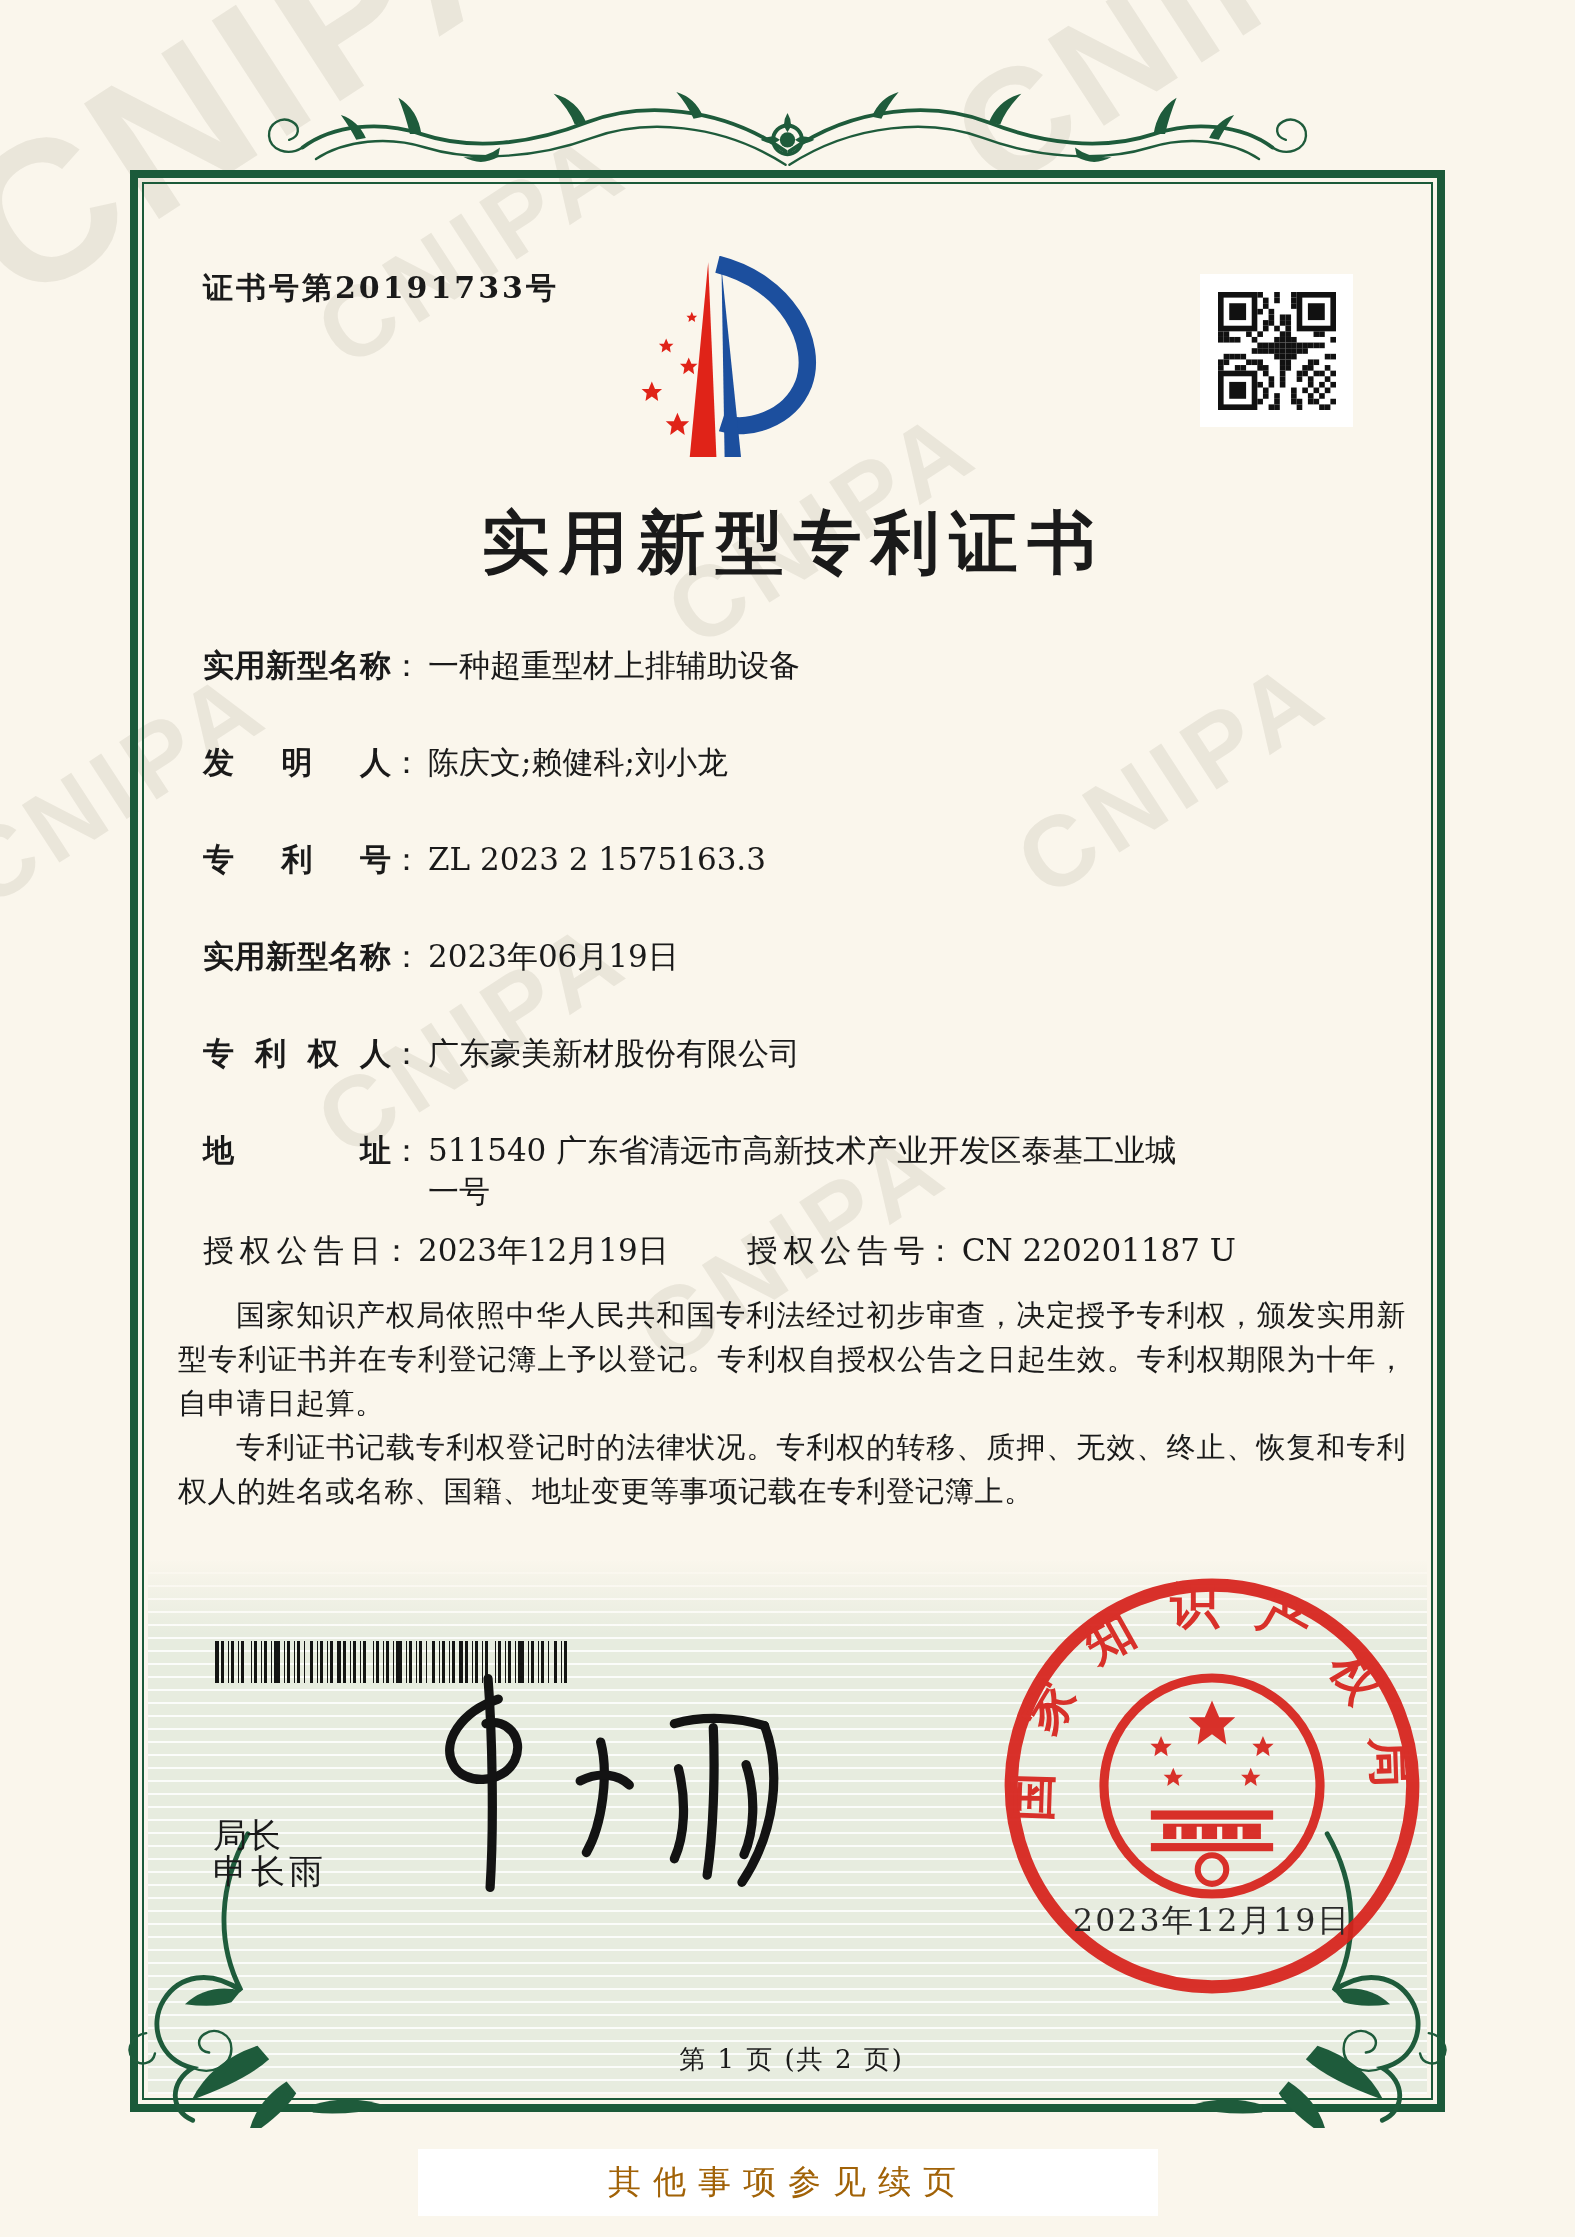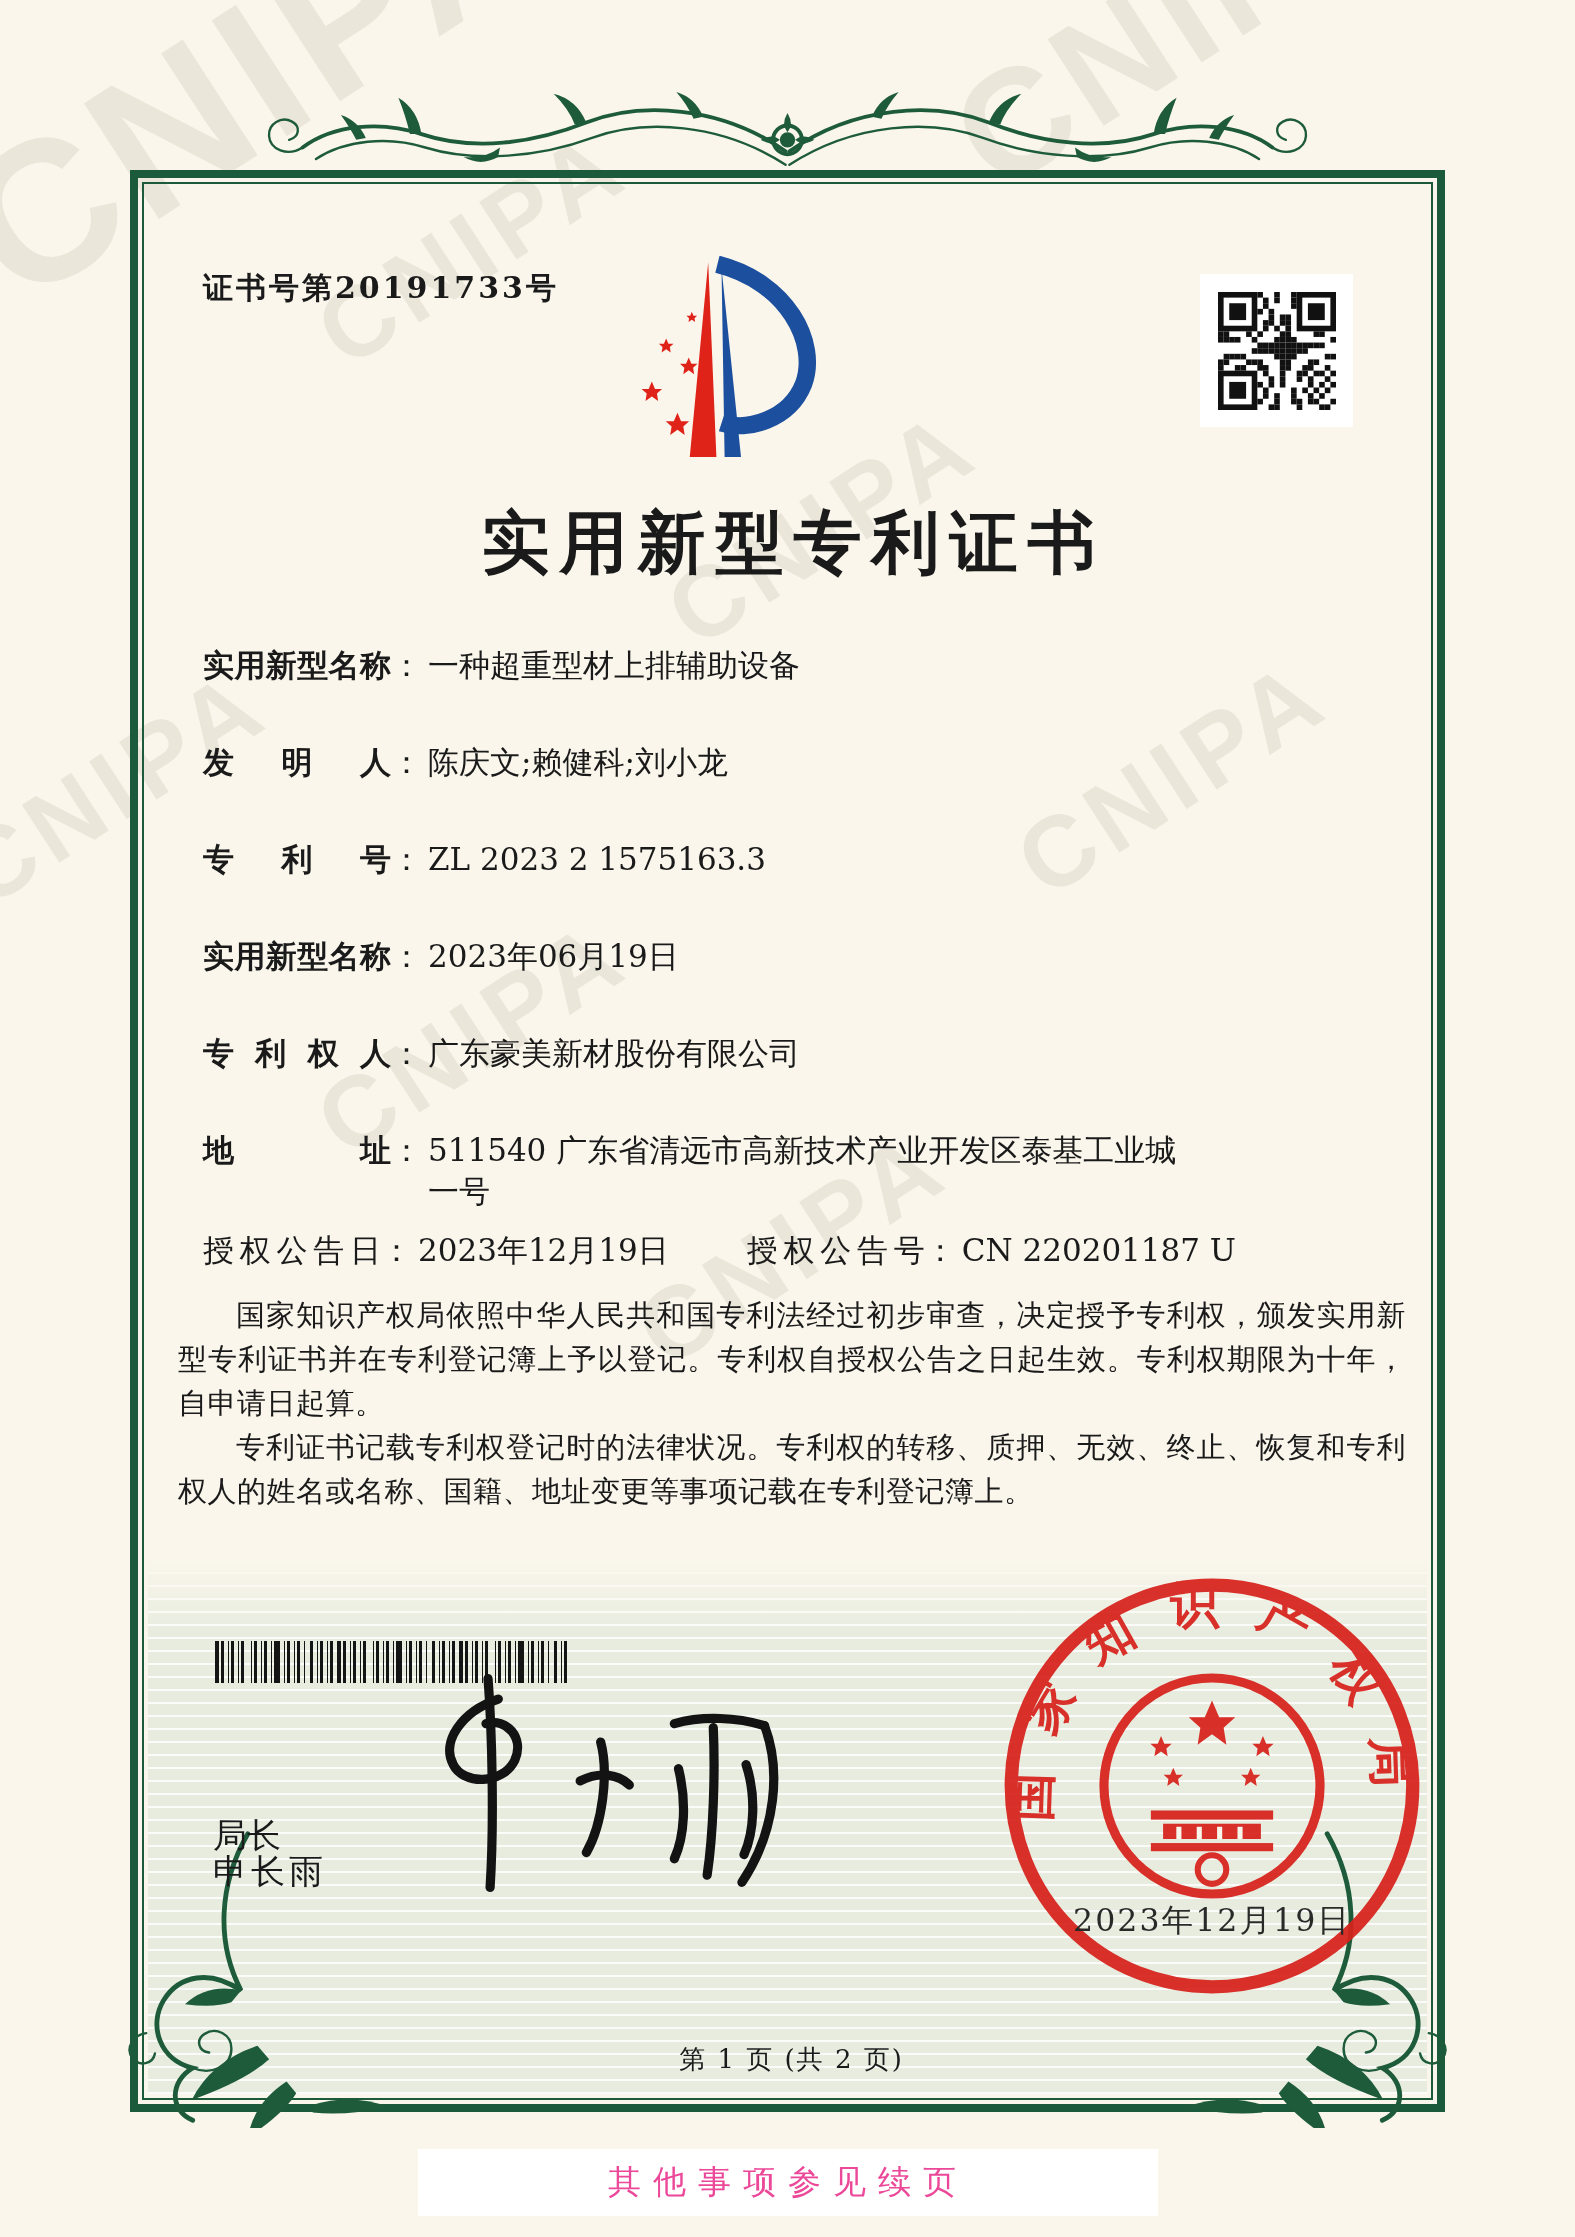--- a/index.html
+++ b/index.html
@@ -81,21 +81,21 @@
     font-family:"DejaVu Sans","Liberation Sans",sans-serif;margin-top:30px;}
   .officer-name{position:absolute;left:213px;top:1849px;font-size:34px;z-index:5;
     font-family:Liberation Mono, monospace;letter-spacing:4px;}
   .signature{position:absolute;left:400px;top:1668px;z-index:6;}
   .seal{position:absolute;left:998px;top:1572px;z-index:7;opacity:0.93;}
   .page-num{position:absolute;left:8px;right:0;top:2042px;text-align:center;font-size:26px;letter-spacing:2px;z-index:5;}
   .cont-band{
     position:absolute;left:418px;top:2149px;width:740px;height:67px;background:#ffffff;
     display:flex;align-items:center;justify-content:center;z-index:5;
   }
-  .cont-band span{font-size:33px;letter-spacing:12px;color:#ec4899;}
+  .cont-band span{font-size:33px;letter-spacing:12px;color:#a16207;}
 </style>
 </head>
 <body>
 
 <div class="page">
 
   <div class="wm" style="left:-70px;top:-40px;font-size:200px;">CNIPA</div>
   <div class="wm" style="left:930px;top:-70px;font-size:150px;">CNIPA</div>
   <div class="wm" style="left:300px;top:190px;font-size:100px;">CNIPA</div>
   <div class="wm" style="left:650px;top:470px;font-size:100px;">CNIPA</div>

